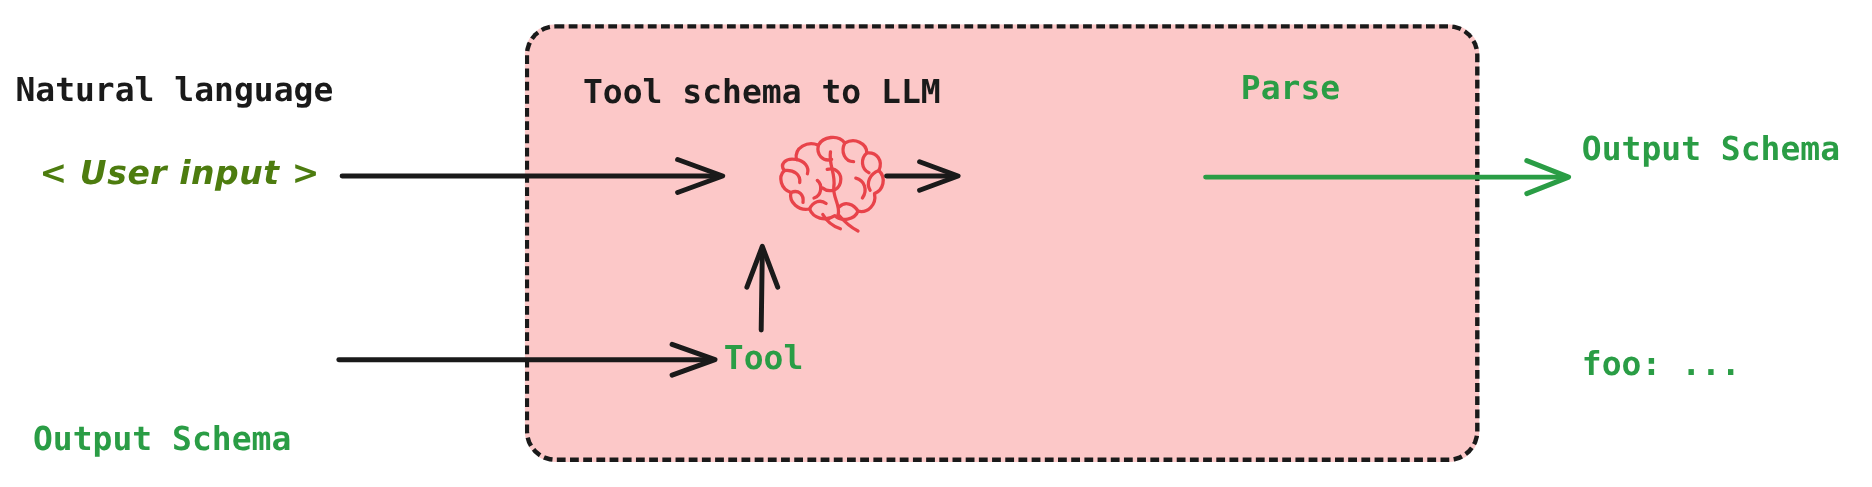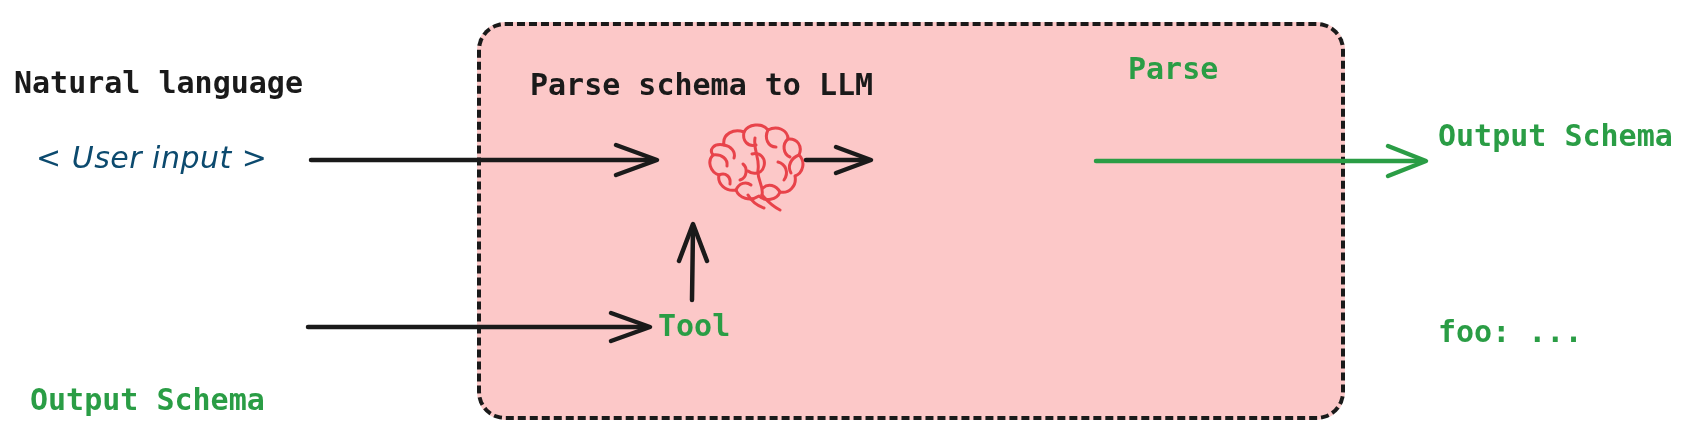--- a/index.html
+++ b/index.html
@@ -36,23 +36,23 @@
   
   .mono {
     font-family: "DejaVu Sans Mono", monospace;
     font-weight: 700;
     color: #1a1a1a;
     white-space: pre;
     line-height: 1.0;
   }
   .hand {
     font-family: "DejaVu Sans", sans-serif;
-    font-weight: 400;
+    font-weight: 700;
     font-style: italic;
-    color: #0c4a6e;
+    color: #4d7c0f;
     white-space: pre;
     letter-spacing: 0.5px;
   }
   .green { color: #2a9d45; }
 
   .t-natural-language {
     position: absolute;
     left: 14px;
     top: 54px;
     font-size: 30px;
@@ -71,21 +71,21 @@
   }
   .t-answer-string {
     position: absolute;
     left: 880px;
     top: 126px;
     font-size: 30px;
   }
   .t-parse {
     position: absolute;
     left: 1128px;
-    top: 40px;
+    top: 52px;
     font-size: 30px;
   }
   .t-tool {
     position: absolute;
     left: 658px;
     top: 297px;
     font-size: 30px;
   }
   .t-schema-left {
     position: absolute;
@@ -175,21 +175,21 @@
     <g>
       <path d="M 692 286 L 693 215" stroke="#1a1a1a" stroke-width="4.5" fill="none" stroke-linecap="round"></path>
       <path d="M 679 247 L 693 210 L 707 247" stroke="#1a1a1a" stroke-width="4.5" fill="none" stroke-linecap="round" stroke-linejoin="round"></path>
     </g>
   </svg>
 
   <div class="mono t-natural-language">Natural language</div>
 
   <div class="hand t-user-input">&lt; User input &gt;</div>
 
-  <div class="mono t-bind-schema">Parse schema to LLM</div>
+  <div class="mono t-bind-schema">Tool schema to LLM</div>
 
 
   <div class="mono green t-parse">Parse</div>
 
   <div class="mono green t-tool">Tool</div>
 
   <div class="mono green t-schema-left">
     <div>Output Schema</div>
     
     

